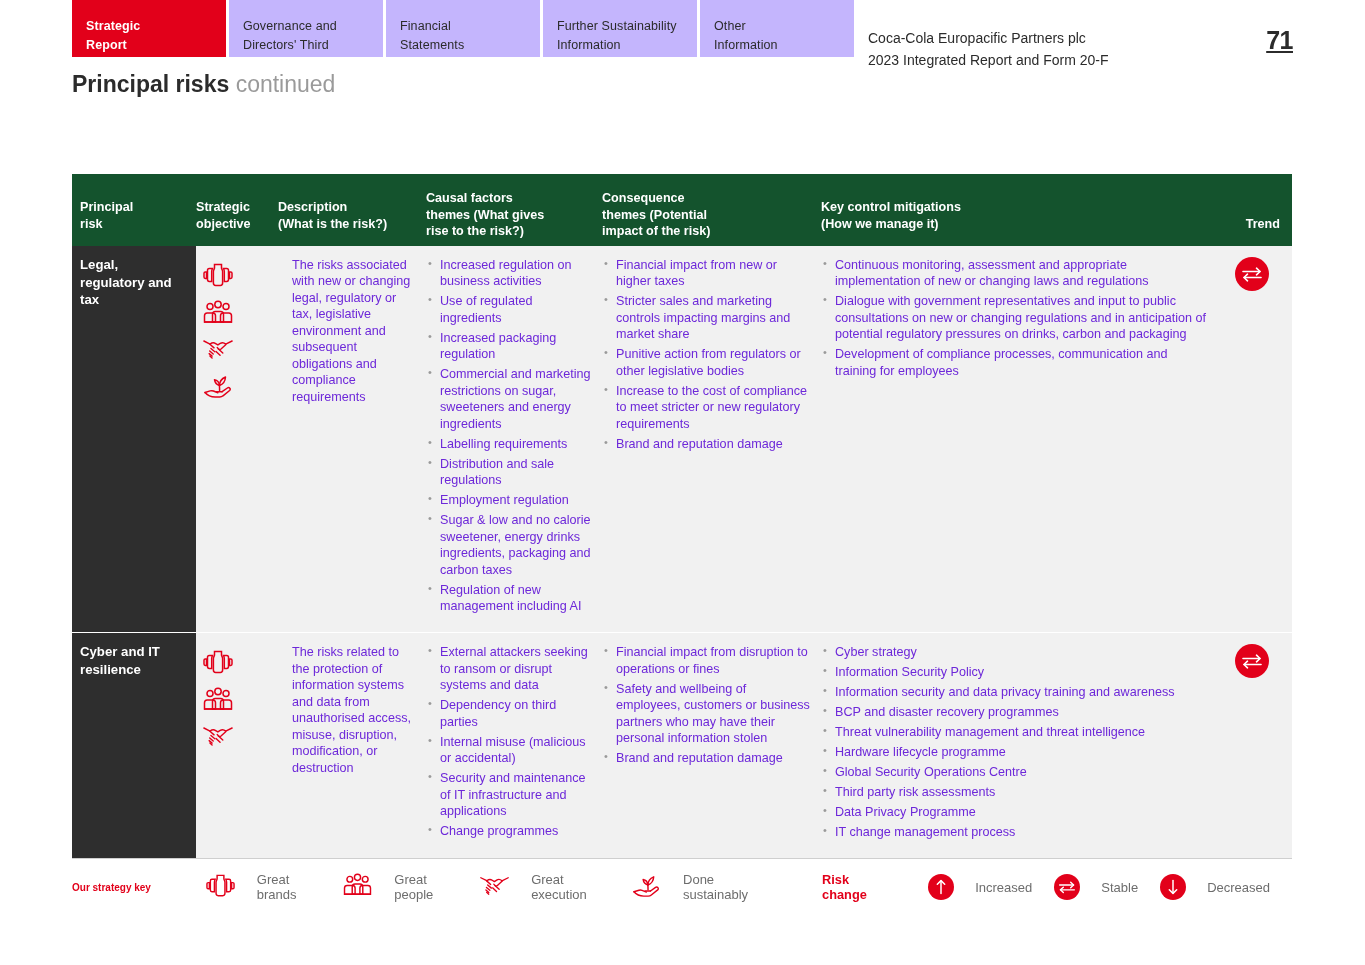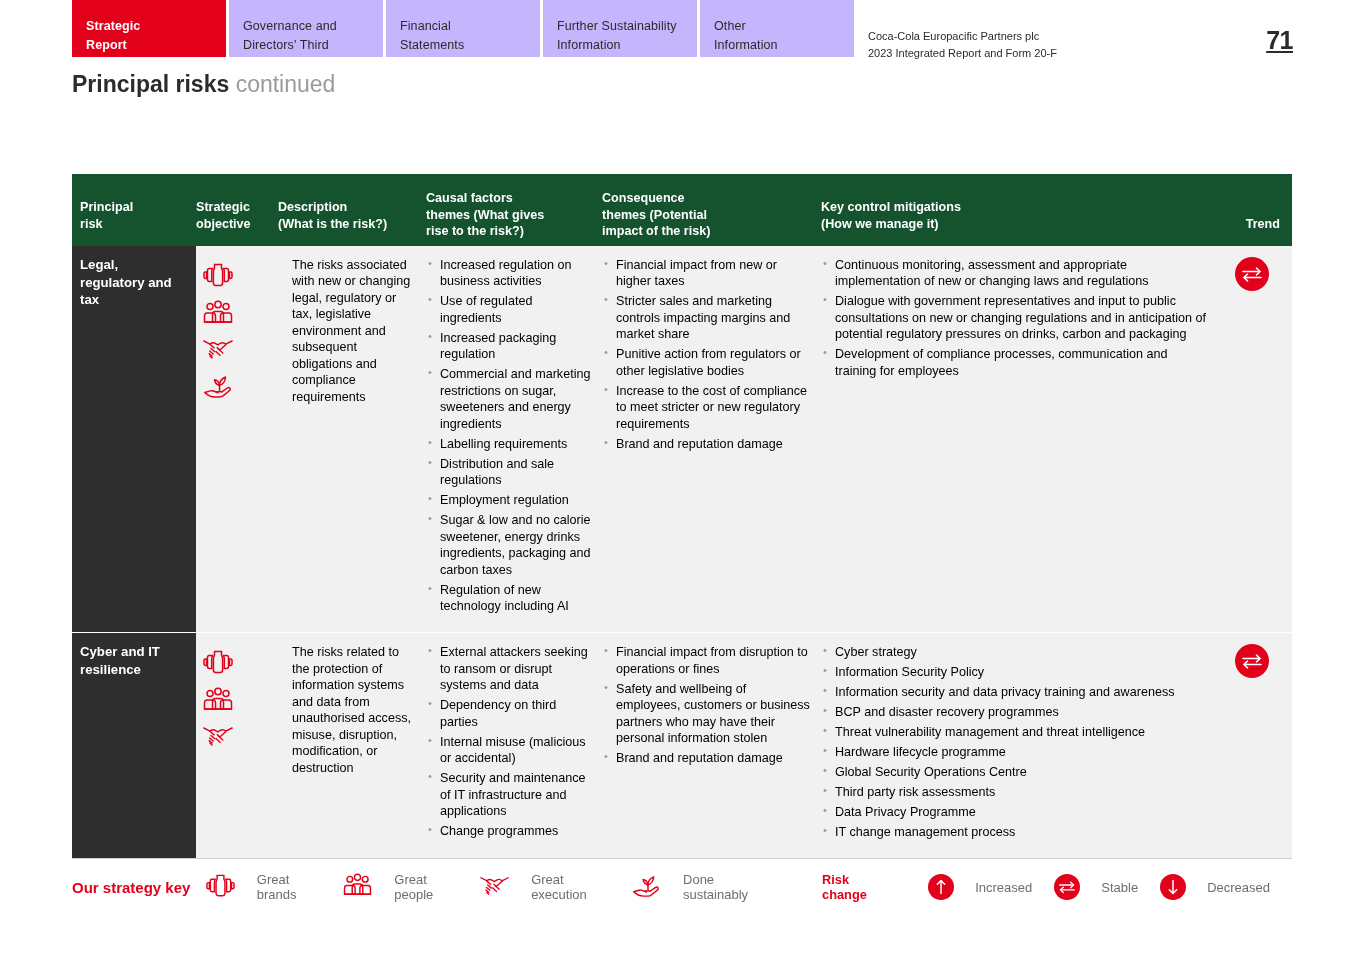--- a/index.html
+++ b/index.html
@@ -28,21 +28,21 @@
     margin-right: 3px;
     letter-spacing: .1px;
   }
   .nav-tab.active {
     background: #e2001a;
     color: #ffffff;
     font-weight: bold;
   }
   .nav-doc {
     margin-left: 11px;
-    font-size: 11px;
+    font-size: 14px;
     line-height: 1.55;
     color: #2b2b2b;
     padding-top: 28px;
     white-space: nowrap;
   }
   .page-number {
     margin-left: auto;
     font-size: 25px;
     font-weight: bold;
     color: #2b2b2b;
@@ -99,21 +99,21 @@
     color: #ffffff;
     font-weight: bold;
     font-size: 13.2px;
     line-height: 1.34;
     padding: 10px 10px 10px 8px;
   }
   .trow .cell {
     padding: 11px 10px 14px 0;
     font-size: 12.6px;
     line-height: 1.31;
-    color: #000000;
+    color: #6d28d9;
   }
   .trow .cell.desc { padding-left: 14px; }
   .trow .cell.obj  { padding: 14px 0 10px 6px; }
 
   ul.bullets { list-style: none; }
   ul.bullets li {
     position: relative;
     padding-left: 14px;
     margin-bottom: 3.5px;
   }
@@ -154,21 +154,21 @@
     width: 1220px;
     border-top: 1px solid #cfcfcf;
     padding-top: 12px;
     display: flex;
     align-items: center;
     font-size: 13px;
   }
   .key-title {
     color: #e2001a;
     font-weight: bold;
-    font-size: 15px;
+    font-size: 10px;
     width: 147px;
   }
   .key-item {
     display: flex;
     align-items: center;
     gap: 21px;
     margin-right: 22px;
     color: #6d6d6d;
     font-size: 13px;
   }
@@ -308,21 +308,21 @@
     <div class="cell col-causal">
       <ul class="bullets">
           <li>Increased regulation on business activities</li>
           <li>Use of regulated ingredients</li>
           <li>Increased packaging regulation</li>
           <li>Commercial and marketing restrictions on sugar, sweeteners and energy ingredients</li>
           <li>Labelling requirements</li>
           <li>Distribution and sale regulations</li>
           <li>Employment regulation</li>
           <li>Sugar &amp; low and no calorie sweetener, energy drinks ingredients, packaging and carbon taxes</li>
-          <li>Regulation of new technology including AI</li>
+          <li>Regulation of new management including AI</li>
         </ul>
     </div>
     <div class="cell col-conseq">
       <ul class="bullets">
           <li>Financial impact from new or higher taxes</li>
           <li>Stricter sales and marketing controls impacting margins and market share</li>
           <li>Punitive action from regulators or other legislative bodies</li>
           <li>Increase to the cost of compliance to meet stricter or new regulatory requirements</li>
           <li>Brand and reputation damage</li>
         </ul>

